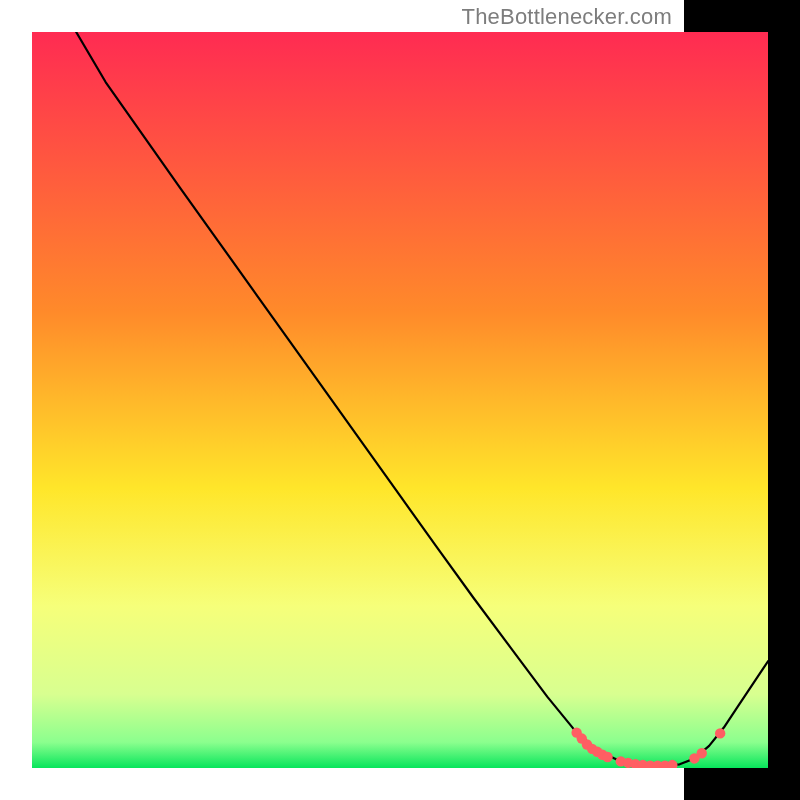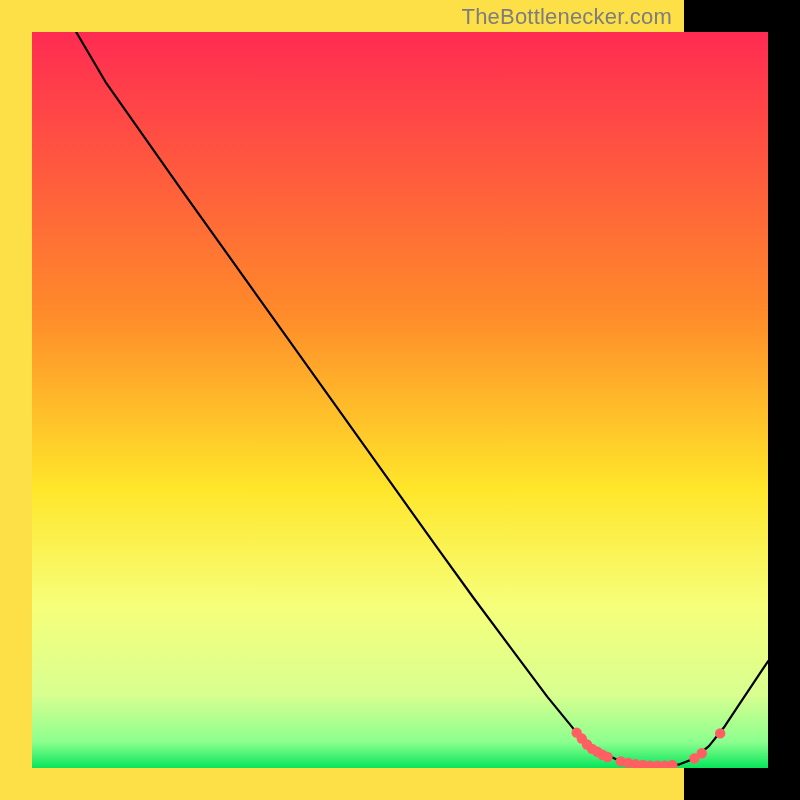--- a/index.html
+++ b/index.html
@@ -8,21 +8,21 @@
     width: 800px;
     height: 800px;
     background: #000;
     font-family: Arial, Helvetica, sans-serif;
     overflow: hidden;
   }
   .outer {
     width: 684px;
     height: 800px;
     position: relative;
-    background: #fde047;
+    background: #ffffff;
   }
   .attribution {
     position: absolute;
     top: 4px;
     right: 12px;
     font-size: 22px;
     font-weight: 500;
     color: #7d7d7d;
     letter-spacing: 0.2px;
     user-select: none;

